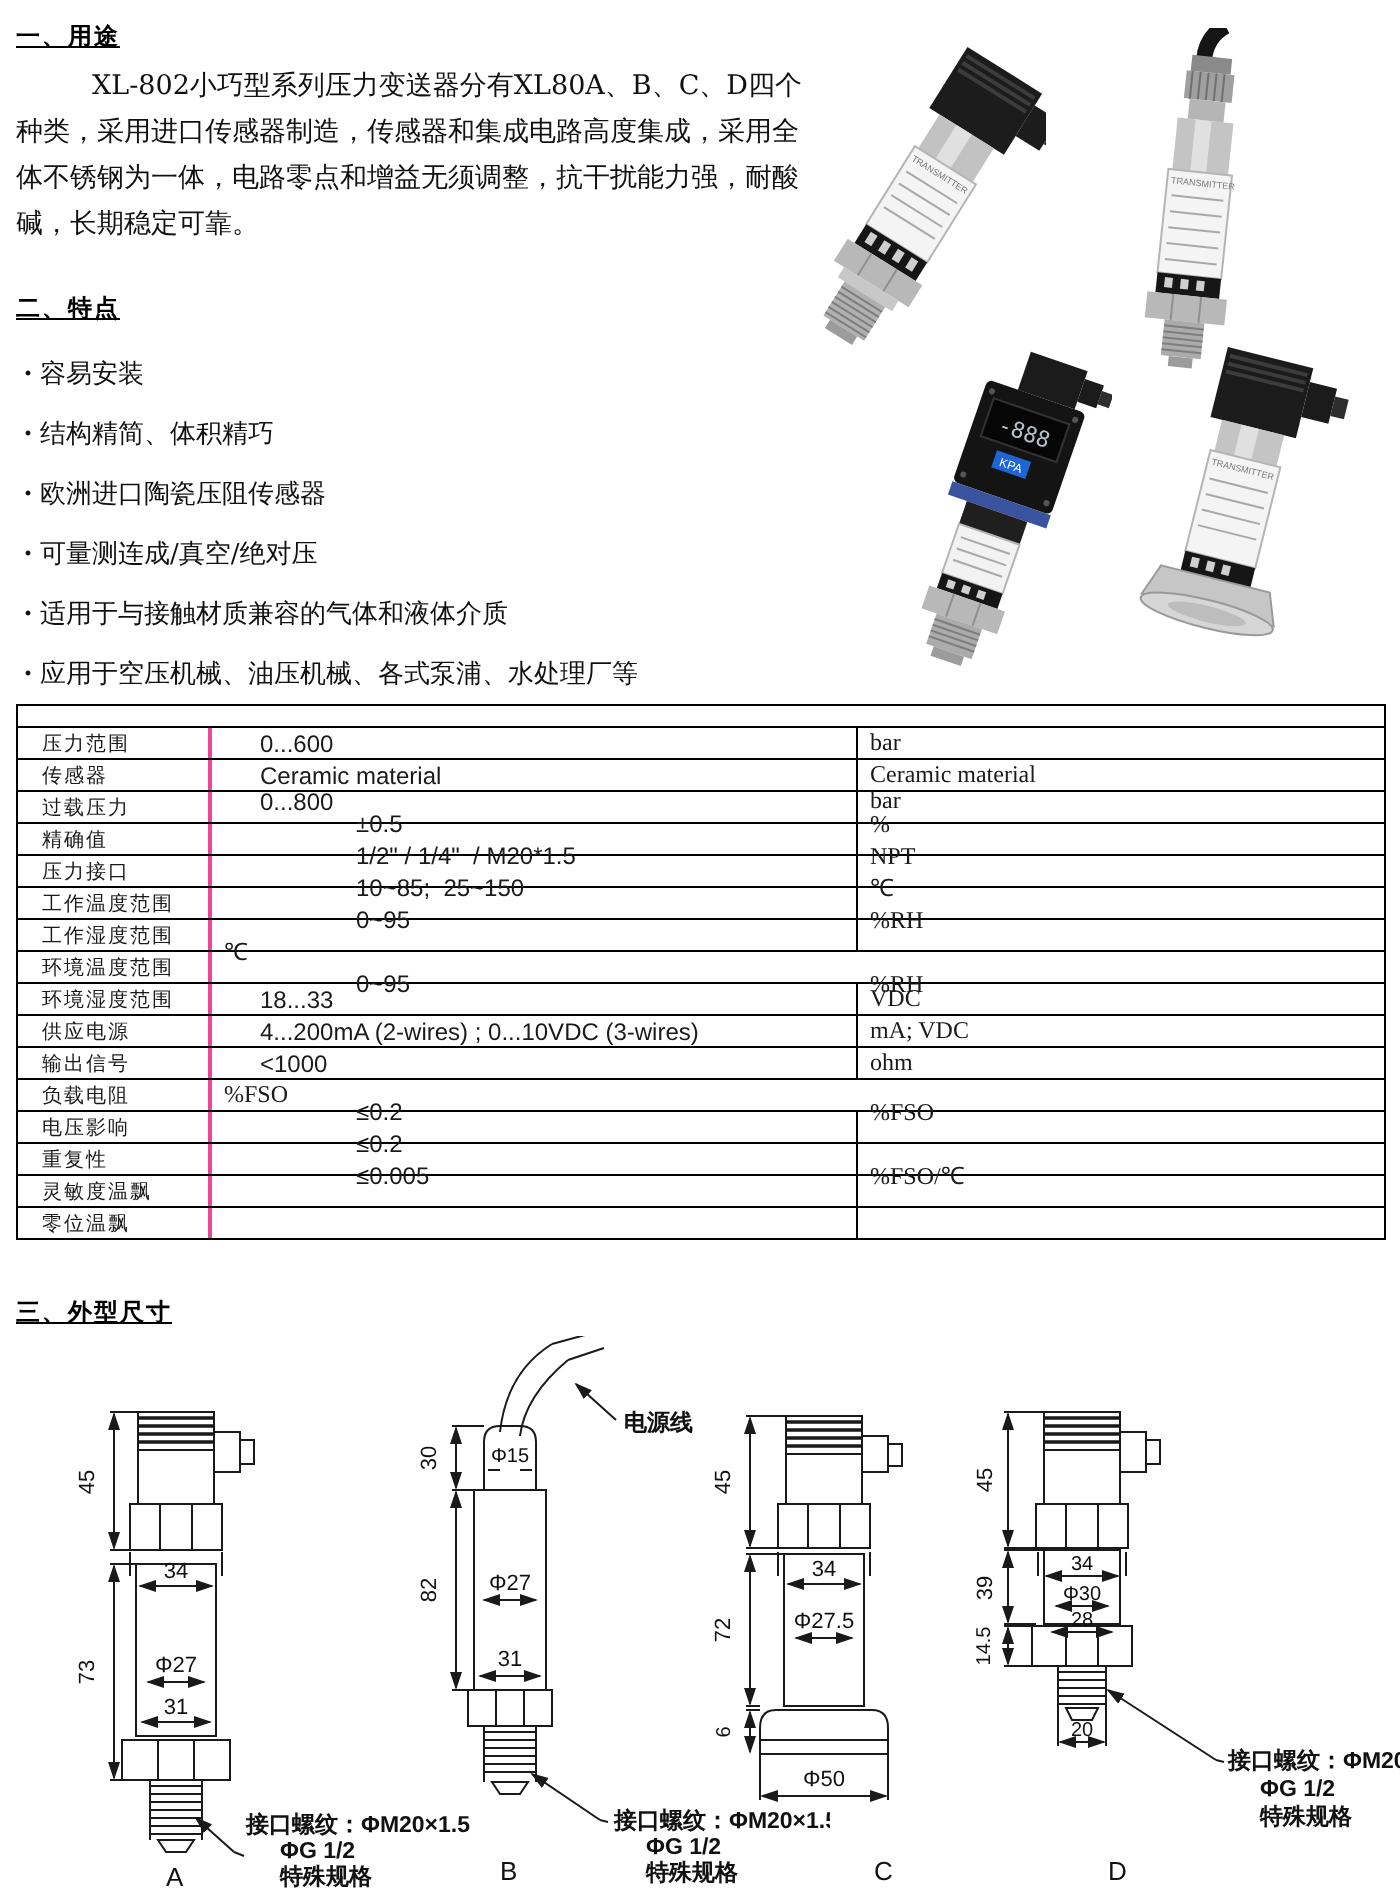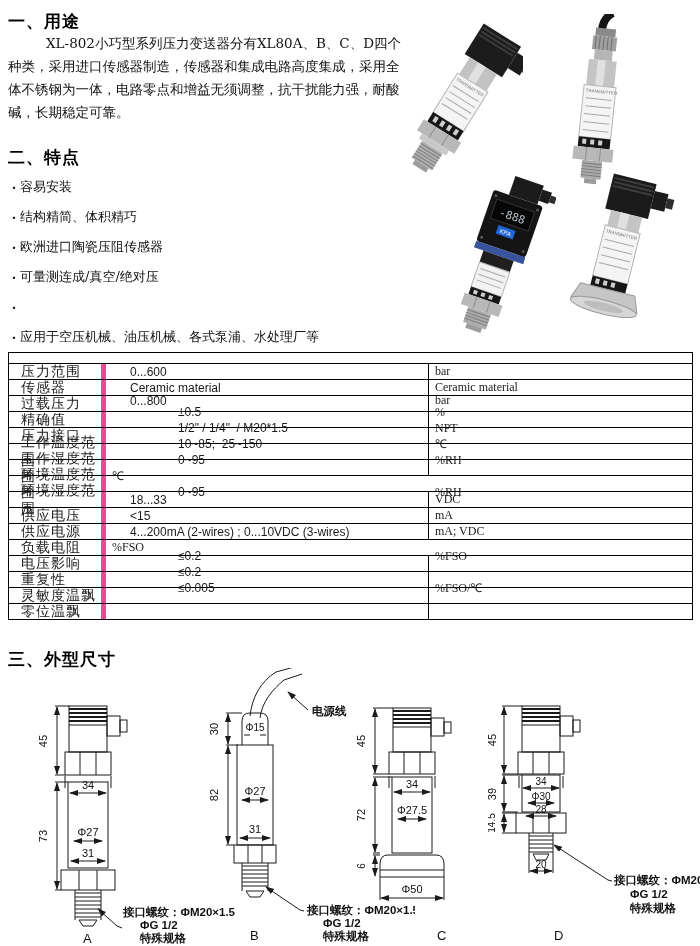--- a/index.html
+++ b/index.html
@@ -1,30 +1,30 @@
 <!DOCTYPE html>
 <html><head>
 <meta charset="utf-8">
 <style>
   html,body{margin:0;padding:0;background:#e8e8e8;}
   .page{position:relative;width:700px;height:946px;background:#ffffff;color:#1a1a1a;
         font-family:"Liberation Sans",sans-serif;overflow:hidden;}
   .abs{position:absolute;}
-  .sec-h{font-weight:bold;font-size:17px;letter-spacing:1px;color:#000;}
+  .sec-h{font-weight:bold;font-size:12px;letter-spacing:1px;color:#000;text-decoration:underline;}
   .para{font-size:13.5px;line-height:23px;text-indent:38px;color:#111;
         font-family:"DejaVu Serif","Liberation Serif",serif;}
   .feat-item{height:30px;font-size:13px;color:#111;display:flex;align-items:center;
              font-family:"DejaVu Serif","Liberation Serif",serif;}
   .feat-item .dot{width:12px;text-align:center;font-weight:bold;}
   
   .spec{position:absolute;left:8px;top:352px;width:683px;border:1.5px solid #000;background:#fff;}
   .spec .spacer{height:10px;}
   .row{display:flex;height:16px;border-top:1px solid #000;box-sizing:border-box;}
-  .c1{width:97px;border-right:5px solid #ec4899;box-sizing:border-box;padding-left:12px;
-      display:flex;align-items:center;font-size:14px;letter-spacing:1px;}
+  .c1{width:97px;border-right:2px solid #ec4899;box-sizing:border-box;padding-left:12px;
+      display:flex;align-items:center;font-size:10px;letter-spacing:1px;}
   .c2{width:323px;border-right:1px solid #000;box-sizing:border-box;padding-left:24px;
       display:flex;align-items:center;position:relative;
       font-family:Liberation Sans, sans-serif;font-size:12px;white-space:pre;}
   .c3{flex:1;padding-left:6px;display:flex;align-items:center;position:relative;
       font-family:Liberation Serif, serif;font-size:12px;white-space:pre;}
   .lv{position:absolute;left:24px;top:-8px;height:16px;line-height:16px;white-space:pre;margin-left:48px;}
   .lu{position:absolute;left:6px;top:-8px;height:16px;line-height:16px;white-space:pre;}
   .nudge{position:relative;top:-3px;}
   
   .drw{position:absolute;}
@@ -57,20 +57,21 @@
     <div class="feat-item">
         <span class="dot">·</span>
         <span>欧洲进口陶瓷压阻传感器</span>
       </div>
     <div class="feat-item">
         <span class="dot">·</span>
         <span>可量测连成/真空/绝对压</span>
       </div>
     <div class="feat-item">
         <span class="dot">·</span>
+        <span>适用于与接触材质兼容的气体和液体介质</span>
       </div>
     <div class="feat-item">
         <span class="dot">·</span>
         <span>应用于空压机械、油压机械、各式泵浦、水处理厂等</span>
       </div>
   </div>
 
   <svg class="photo" style="left:398px;top:18px;" width="125" height="170" viewBox="0 0 125 170">
     <g transform="rotate(32,62,85)">
       <rect x="40" y="5" width="44" height="36" fill="#1c1c1c"></rect>
@@ -212,28 +213,28 @@
     <div class="row">
       <div class="c1">环境温度范围</div>
       <div class="c3"><span class="lu">℃</span></div>
     </div>
     <div class="row">
       <div class="c1">环境湿度范围</div>
       <div class="c2"><span class="lv">0~95</span><span>18...33</span></div>
       <div class="c3"><span class="lu">%RH</span><span>VDC</span></div>
     </div>
     <div class="row">
-      <div class="c1">供应电压</div>
-      <div class="c2">&lt;15</div>
-      <div class="c3">mA</div>
-    </div>
-    <div class="row">
       <div class="c1">供应电源</div>
       <div class="c2">4...200mA (2-wires) ; 0...10VDC (3-wires)</div>
       <div class="c3">mA; VDC</div>
+    </div>
+    <div class="row">
+      <div class="c1">输出信号</div>
+      <div class="c2">&lt;1000</div>
+      <div class="c3">ohm</div>
     </div>
     <div class="row">
       <div class="c1">负载电阻</div>
       <div class="c3">%FSO</div>
     </div>
     <div class="row">
       <div class="c1">电压影响</div>
       <div class="c2"><span class="lv">≤0.2</span></div>
       <div class="c3"><span class="lu">%FSO</span></div>
     </div>

